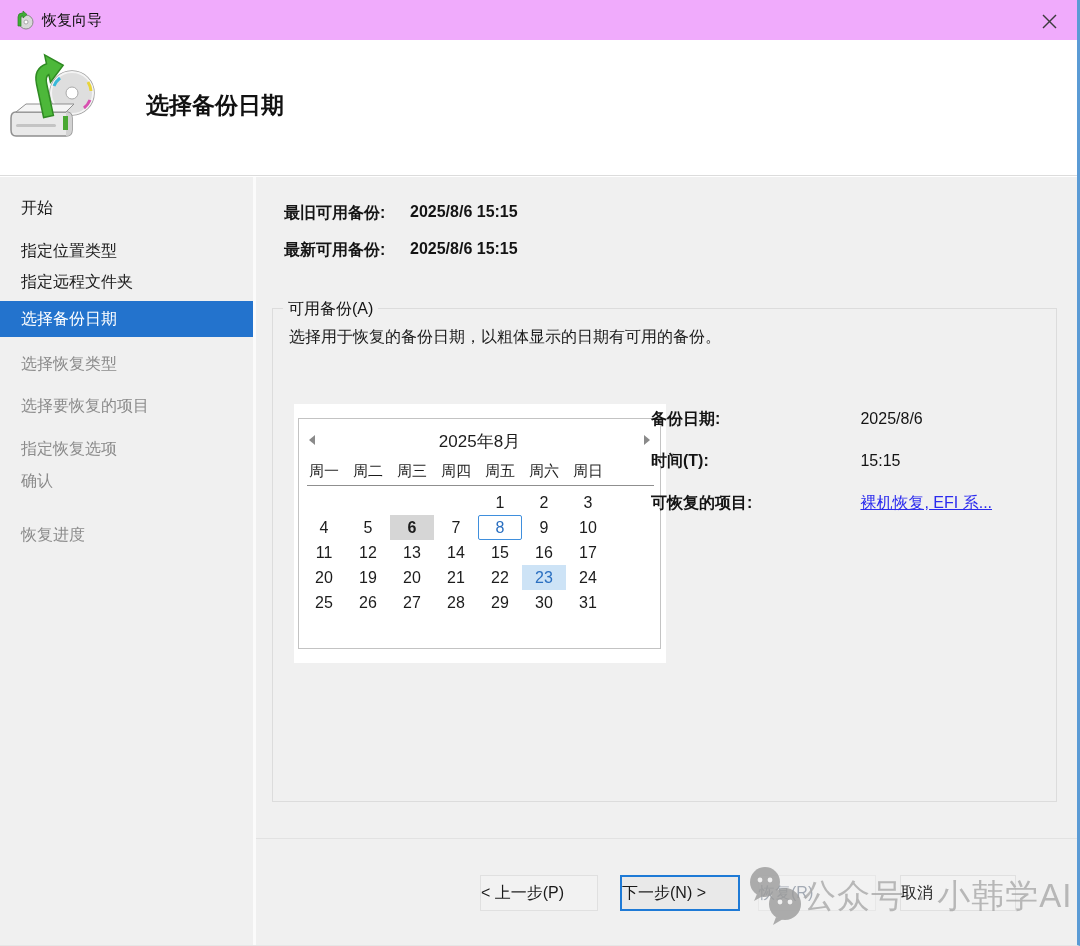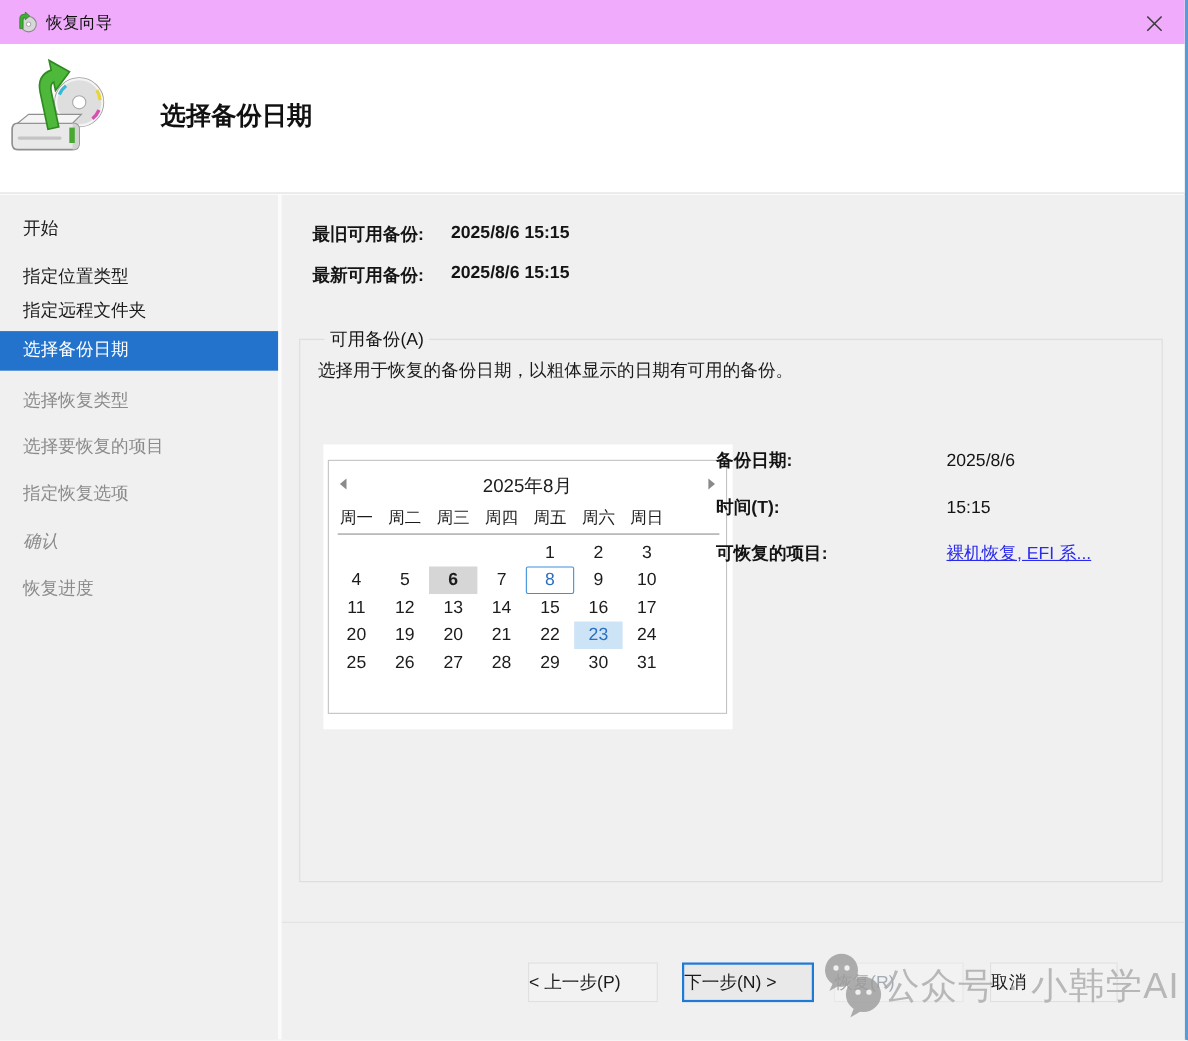--- a/index.html
+++ b/index.html
@@ -32,35 +32,35 @@
   .step.upcoming { color:#8b8b8b; }
   .step.current { left:0; right:0; height:36px; line-height:36px; padding-left:21px;
                   background:#2373cd; color:#fff; }
   .step:nth-of-type(1){ top:21px; }
   .step:nth-of-type(2){ top:64px; }
   .step:nth-of-type(3){ top:95px; }
   .step:nth-of-type(4){ top:124px; }
   .step:nth-of-type(5){ top:177px; }
   .step:nth-of-type(6){ top:219px; }
   .step:nth-of-type(7){ top:262px; }
-  .step:nth-of-type(8){ top:305px;font-style:italic; }
+  .step:nth-of-type(8){ top:294px; }
   .step:nth-of-type(9){ top:348px; }
 
   
   .info-row { position:absolute; font-size:16px; font-weight:bold; color:#141414; white-space:nowrap; }
   .info-row .lbl { position:absolute; left:0; }
   .info-row .val { position:absolute; left:126px; }
   #info-oldest { left:28px; top:26px; width:500px; height:20px; }
   #info-newest { left:28px; top:63px; width:500px; height:20px; }
 
   
   .groupbox { position:absolute; left:16px; top:131px; width:785px; height:494px;
               border:1px solid #dcdcdc; }
   .groupbox .legend { position:absolute; left:10px; top:-10px; background:#f0f0f0;
-                      padding:0 5px; font-size:16px; color:#141414;margin-left:12px; }
+                      padding:0 5px; font-size:16px; color:#141414; }
   .groupbox .desc { position:absolute; left:16px; top:18px; font-size:16px; color:#1a1a1a; white-space:nowrap; }
 
   
   .cal-panel { position:absolute; left:21px; top:95px; width:372px; height:259px; background:#fff; }
   .cal-box { position:absolute; left:4px; top:14px; right:5px; bottom:14px; border:1px solid #c3c3c3; }
   .cal-nav { position:relative; height:40px; }
   .cal-title { position:absolute; left:0; right:0; top:11px; text-align:center; font-size:17px; color:#1c1c1c; }
   .cal-arrow { position:absolute; top:15px; width:14px; height:12px; cursor:pointer;
                display:flex; align-items:center; }
   .cal-arrow.prev { left:10px; }

